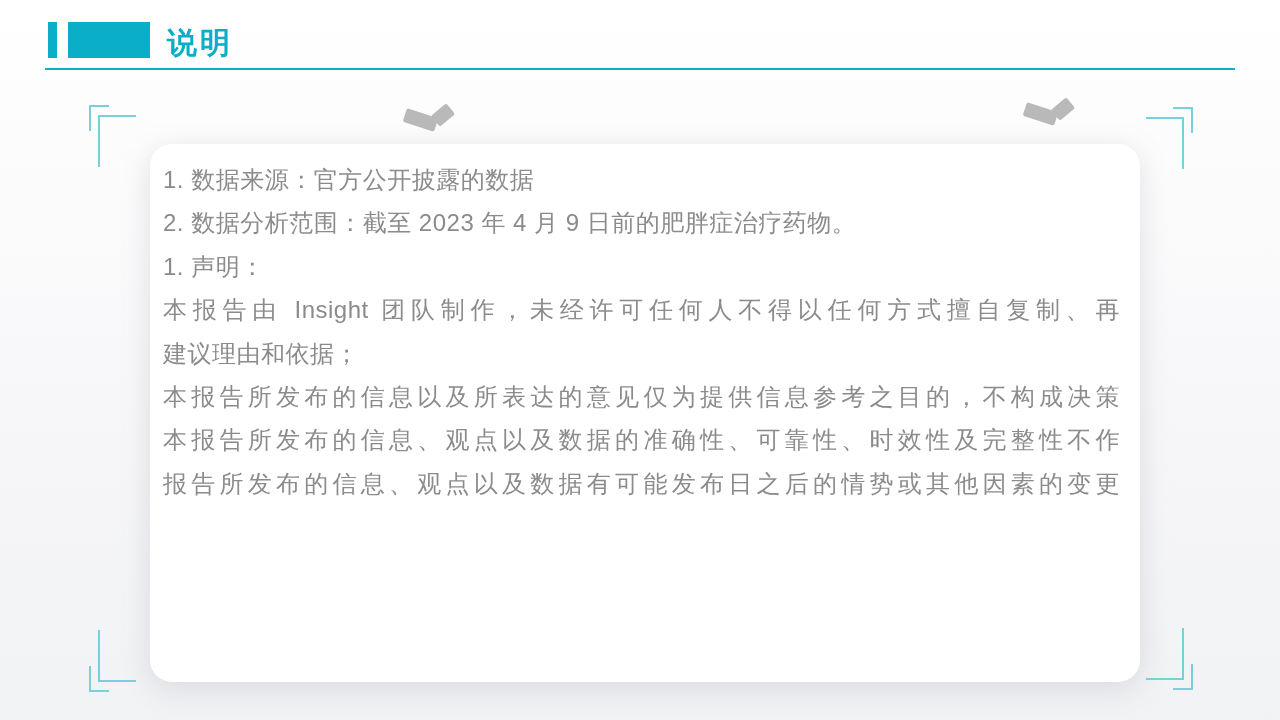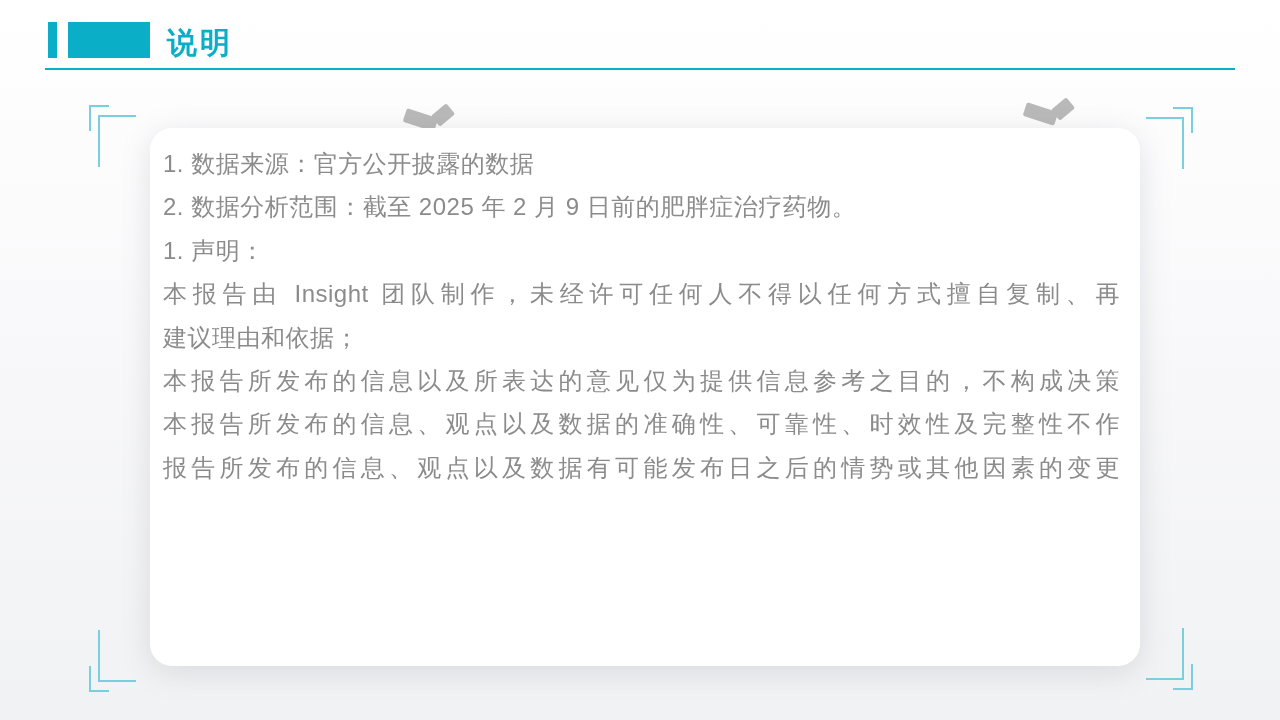--- a/index.html
+++ b/index.html
@@ -28,21 +28,21 @@
   .bk.br-big  {left:1146px;top:620px; width:36px;height:50px;border-bottom-width:2px;border-right-width:2px;}
   .bk.br-small{left:1173px;top:656px; width:18px;height:24px;border-bottom-width:2px;border-right-width:2px;}
   
   .tape{position:absolute;width:56px;height:34px;z-index:1;}
   .tape.left{left:402px;top:98px;}
   .tape.right{left:1022px;top:92px;}
   .tape-a{position:absolute;left:2px;top:7px;width:33px;height:14px;background:var(--tape,#b9b9b9);transform:rotate(18deg);border-radius:2px;}
   .tape-b{position:absolute;left:31px;top:2px;width:20px;height:14px;background:var(--tape,#b9b9b9);transform:rotate(-40deg);border-radius:2px;}
   
   .card{
-    position:absolute;left:150px;top:120px;width:990px;height:538px;z-index:2;
+    position:absolute;left:150px;top:136px;width:990px;height:538px;z-index:2;
     background:var(--card_bg,#ffffff);border-radius:22px;
     box-shadow:0 6px 30px rgba(100,105,115,0.18);
   }
   .notes{position:absolute;left:13px;top:14px;width:957px;}
   .line{
     height:43.4px;line-height:43.4px;font-size:24px;letter-spacing:0.5px;
     color:var(--text,#8b8b8b);white-space:nowrap;overflow:hidden;
   }
   .line.stretch{white-space:normal;text-align:justify;text-align-last:justify;}
 </style>
@@ -70,21 +70,21 @@
     <span class="tape-b"></span>
   </div>
   <div class="tape right">
     <span class="tape-a"></span>
     <span class="tape-b"></span>
   </div>
 
   <div class="card">
     <div class="notes">
       <div class="line">1. 数据来源：官方公开披露的数据</div>
-      <div class="line">2. 数据分析范围：截至 2025 年 2 月 9 日前的肥胖症治疗药物。</div>
+      <div class="line">2. 数据分析范围：截至 2023 年 4 月 9 日前的肥胖症治疗药物。</div>
       <div class="line">1. 声明：</div>
       <div class="line stretch">本报告由 Insight 团队制作，未经许可任何人不得以任何方式擅自复制、再</div>
       <div class="line">建议理由和依据；</div>
       <div class="line stretch">本报告所发布的信息以及所表达的意见仅为提供信息参考之目的，不构成决策</div>
       <div class="line stretch">本报告所发布的信息、观点以及数据的准确性、可靠性、时效性及完整性不作</div>
       <div class="line stretch">报告所发布的信息、观点以及数据有可能发布日之后的情势或其他因素的变更</div>
     </div>
   </div>
 
 </div>

